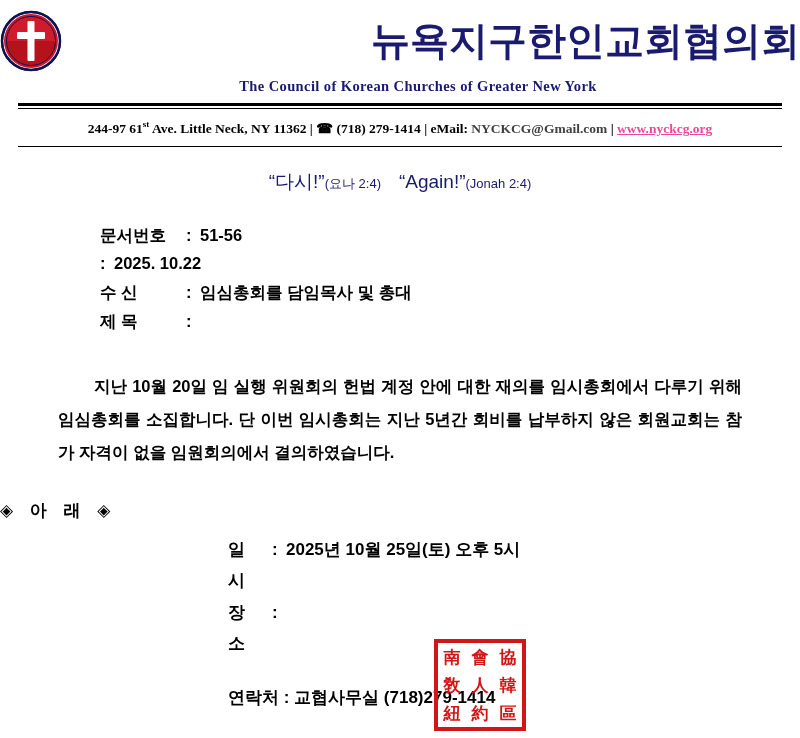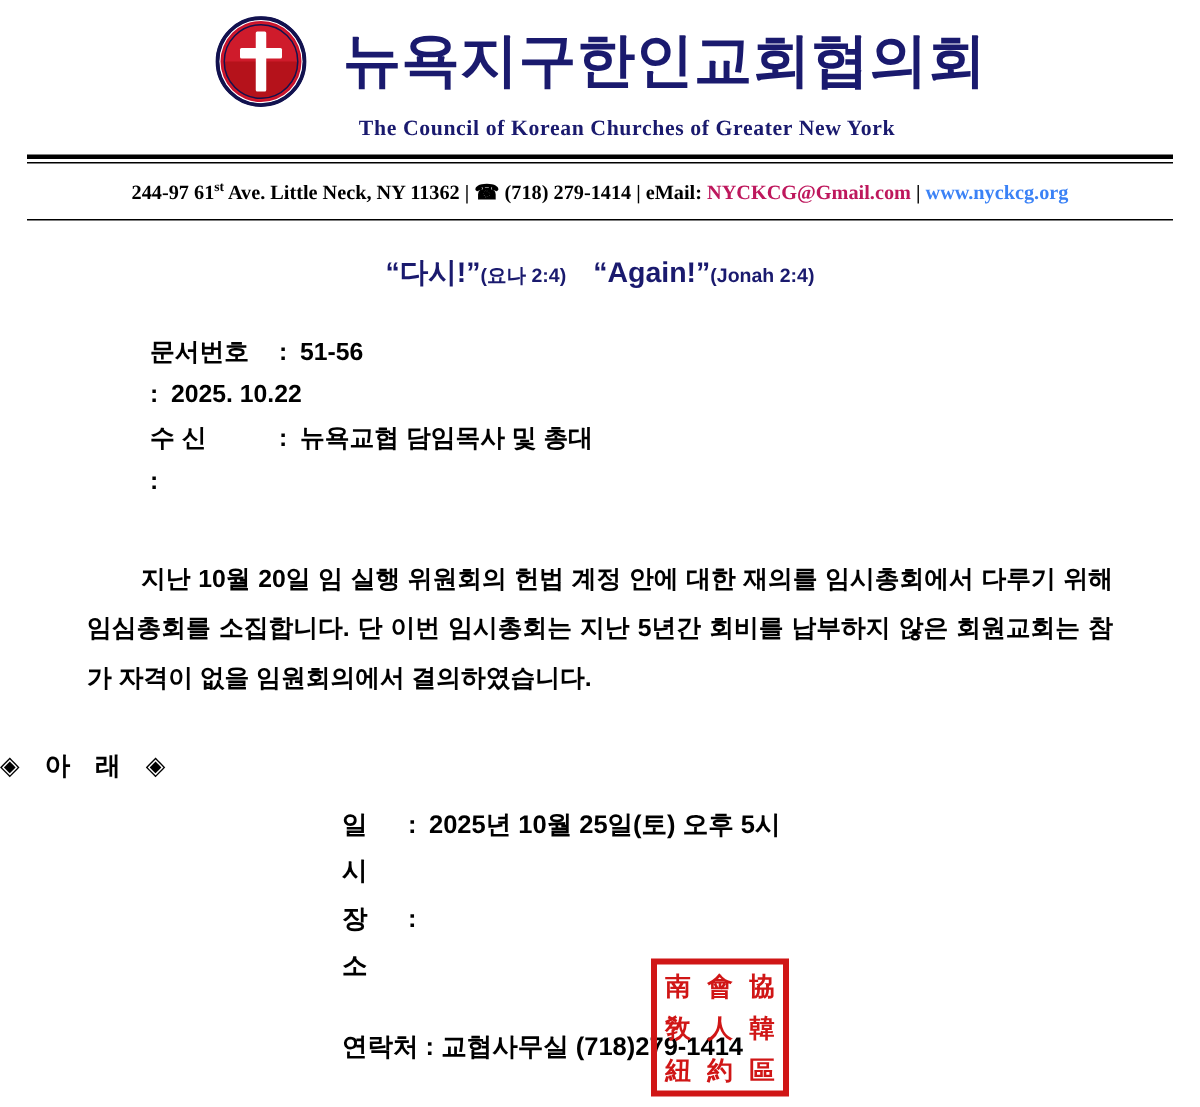--- a/index.html
+++ b/index.html
@@ -17,21 +17,21 @@
   }
 
   
   .letterhead {
     padding-top: 10px;
     text-align: center;
   }
   .lh-row {
     display: flex;
     align-items: center;
-    justify-content: center;
+    justify-content: space-between;
     gap: 24px;
   }
   .logo {
     width: 62px;
     height: 62px;
     position: relative;
     flex: 0 0 auto;
   }
   .logo svg { display: block; }
 
@@ -73,38 +73,39 @@
     font-size: 13.5px;
     color: #000;
     margin-top: 10px;
     white-space: nowrap;
   }
   .contact-line .sup {
     font-size: 9px;
     vertical-align: super;
   }
   .contact-line .email {
-    color: #be185d;
+    color: #404040;
   }
   .contact-line .web {
-    color: #3b82f6;
+    color: #ec4899;
+    text-decoration: underline;
   }
 
   .rule-thin-2 {
     border: none;
     border-top: 1px solid #000;
     margin: 9px 18px 0 18px;
   }
 
   
   .verse {
     text-align: center;
     margin-top: 22px;
     color: #1a1a6e;
-    font-weight: bold;
+    font-weight: normal;
     font-size: 19px;
     font-family: "Liberation Sans", "DejaVu Sans", sans-serif;
   }
   .verse .small {
     font-size: 13px;
   }
   .verse .gap { display: inline-block; width: 18px; }
 
   
   .meta {
@@ -255,23 +256,24 @@
     <span class="meta-colon">:</span>
     <span class="meta-value">51-56</span>
   </div>
   <div class="meta-row">
     <span class="meta-colon">:</span>
     <span class="meta-value">2025. 10.22</span>
   </div>
   <div class="meta-row">
     <span class="meta-label">수      신</span>
     <span class="meta-colon">:</span>
-    <span class="meta-value">뉴욕교협 담임목사 및 총대</span>
+    <span class="meta-value">임심총회를 담임목사 및 총대</span>
   </div>
   <div class="meta-row">
+    <span class="meta-label">제      목</span>
     <span class="meta-colon">:</span>
   </div>
 </div>
 
 <div class="body-par">지난 10월 20일 임 실행 위원회의 헌법 계정 안에 대한 재의를 임시총회에서 다루기 위해 임심총회를 소집합니다. 단 이번 임시총회는 지난 5년간 회비를 납부하지 않은 회원교회는 참가 자격이 없을 임원회의에서 결의하였습니다.</div>
 
 <div class="below-marker">◈ 아  래 ◈</div>
 
 <div class="details">
   <div class="detail-row">

